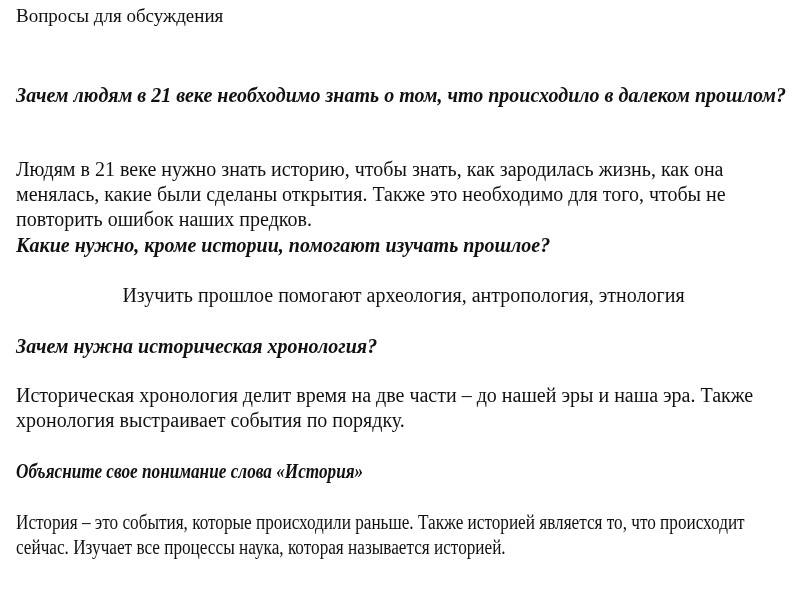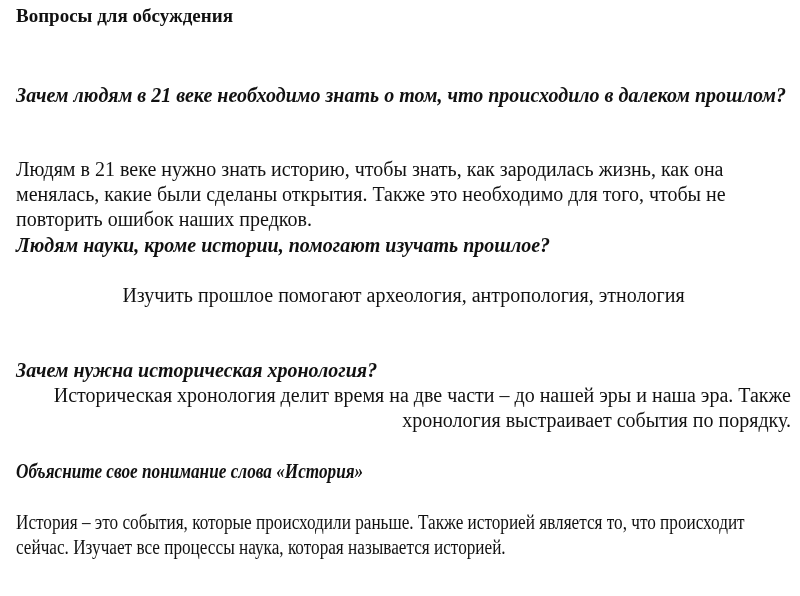--- a/index.html
+++ b/index.html
@@ -18,21 +18,21 @@
     .page {
       position: absolute;
       left: 16px;
       top: 0;
       width: 780px;
     }
     .title {
       position: absolute;
       left: 0;
       top: 4px;
-      font-weight: bold;
+      font-weight: normal;
       font-size: 19px;
       line-height: 24px;
       white-space: nowrap;
     }
     .question {
       position: absolute;
       left: 0;
       font-weight: bold;
       font-style: italic;
       font-size: 20px;
@@ -43,42 +43,42 @@
       position: absolute;
       left: 0;
       font-size: 20px;
       line-height: 25px;
       width: 775px;
     }
     .q1 { top: 82px; text-align: center; }
     .a1 { top: 157px; }
     .q2 { top: 232px; }
     .a2 { top: 283px; text-align: center; }
-    .q3 { top: 333px; margin-top: 24px; }
-    .a3 { top: 383px; text-align: right; }
+    .q3 { top: 333px; }
+    .a3 { top: 383px; }
     .q4 { top: 458px; }
     .a4 { top: 510px; }
 
     
     .condensed {
       transform-origin: 0 0;
       transform: scaleX(0.86);
       width: 900px;
     }
   </style>
 </head>
 <body>
 
 <div class="page">
   <div class="title">Вопросы для обсуждения</div>
 
   <div class="question q1">Зачем людям в 21 веке необходимо знать о том, что происходило в далеком прошлом?</div>
   <div class="answer a1">Людям в 21 веке нужно знать историю, чтобы знать, как зародилась жизнь, как она менялась, какие были сделаны открытия. Также это необходимо для того, чтобы не повторить ошибок наших предков.</div>
 
-  <div class="question q2">Людям науки, кроме истории, помогают изучать прошлое?</div>
+  <div class="question q2">Какие нужно, кроме истории, помогают изучать прошлое?</div>
   <div class="answer a2">Изучить прошлое помогают археология, антропология, этнология</div>
 
   <div class="question q3">Зачем нужна историческая хронология?</div>
   <div class="answer a3">Историческая хронология делит время на две части – до нашей эры и наша эра. Также хронология выстраивает события по порядку.</div>
 
   <div class="question q4 condensed">Объясните свое понимание слова «История»</div>
   <div class="answer a4 condensed">История – это события, которые  происходили раньше. Также историей является то, что происходит сейчас. Изучает все процессы наука, которая называется историей.</div>
 </div>
 
 </body></html>

